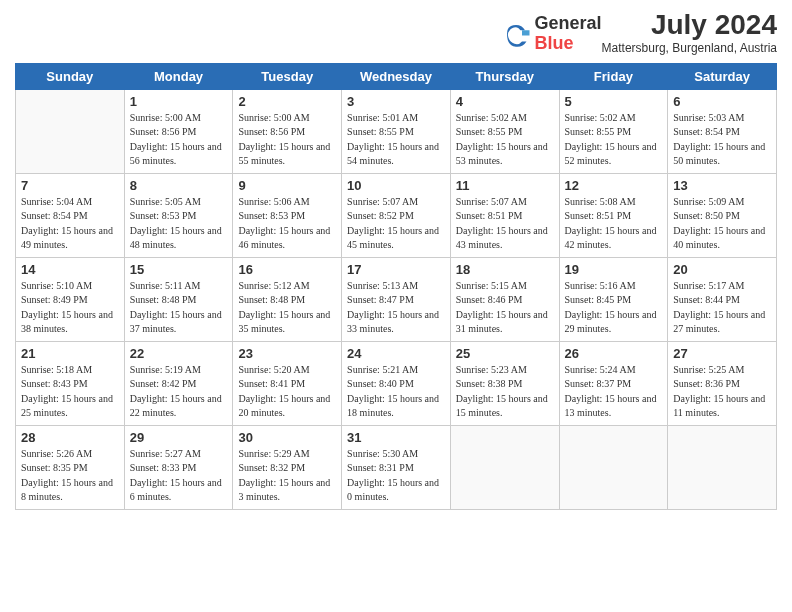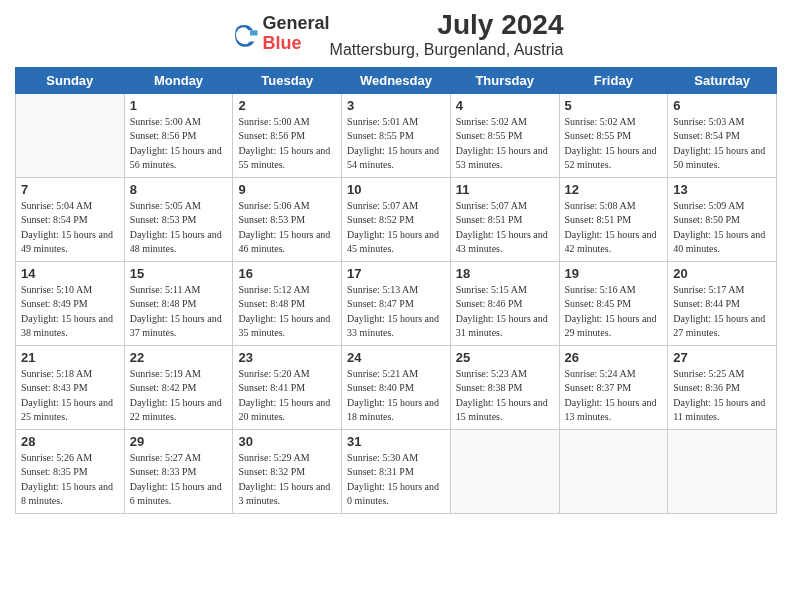--- a/index.html
+++ b/index.html
@@ -5,21 +5,21 @@
     * { box-sizing: border-box; margin: 0; padding: 0; }
     body {
       font-family: Arial, sans-serif;
       background: #fff;
       width: 792px;
       min-height: 612px;
       padding: 10px 15px 15px 15px;
     }
     .header-area {
       display: flex;
-      justify-content: center;
+      justify-content: flex-end;
       align-items: flex-start;
       margin-bottom: 8px;
     }
     .logo {
       display: flex;
       align-items: center;
       margin-top: 4px;
     }
     .logo-text {
       display: flex;
@@ -44,21 +44,21 @@
     .title-area {
       text-align: right;
     }
     .month-title {
       font-size: 28px;
       font-weight: bold;
       color: #333;
       line-height: 1.1;
     }
     .location-title {
-      font-size: 16px;
+      font-size: 12px;
       color: #333;
       font-weight: normal;
     }
     table {
       width: 100%;
       border-collapse: collapse;
       table-layout: fixed;
     }
     th {
       background-color: #2a6db5;

